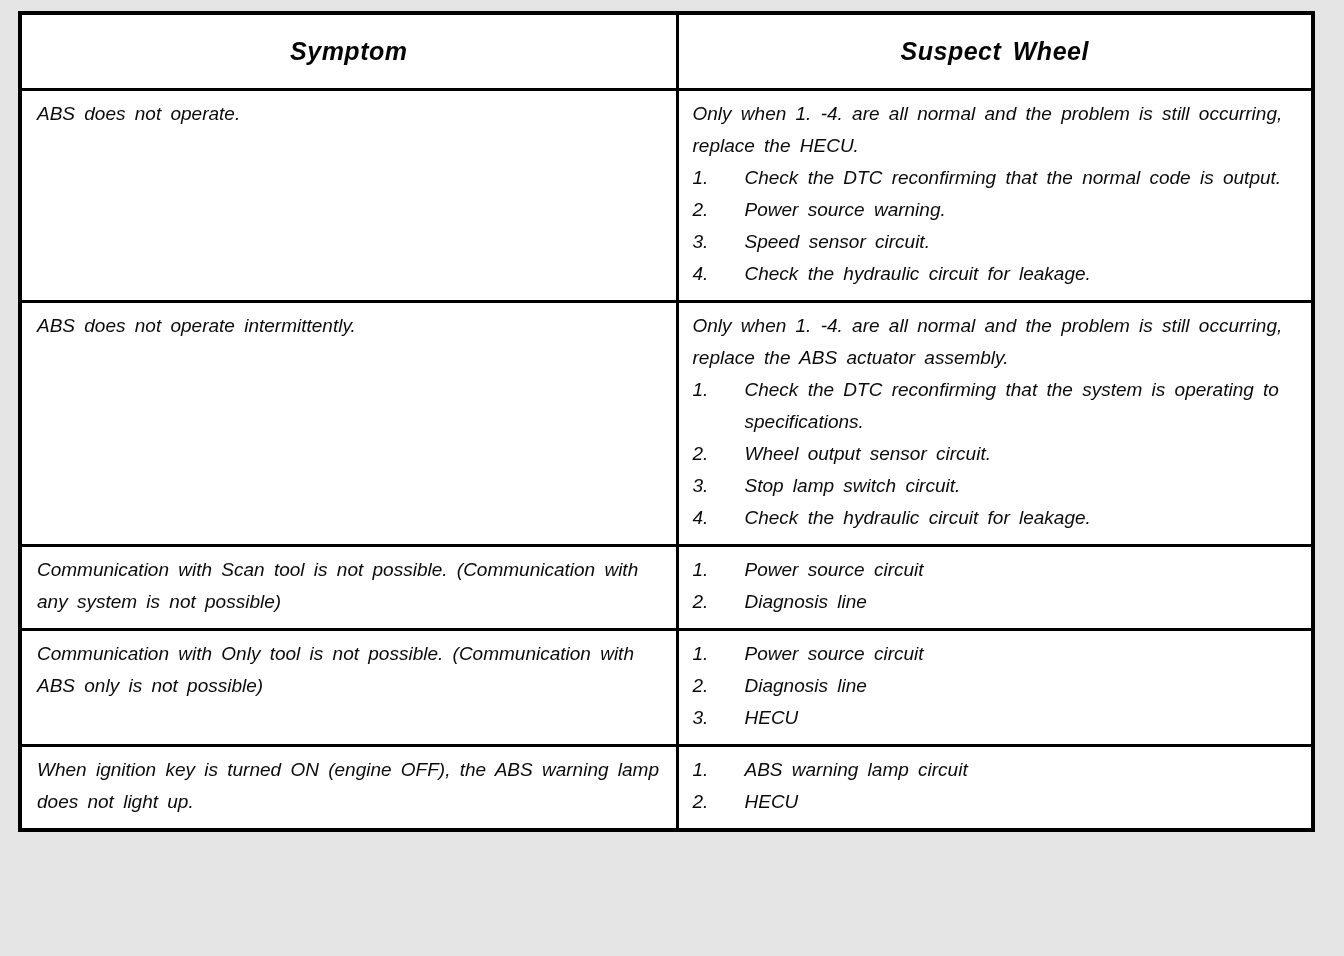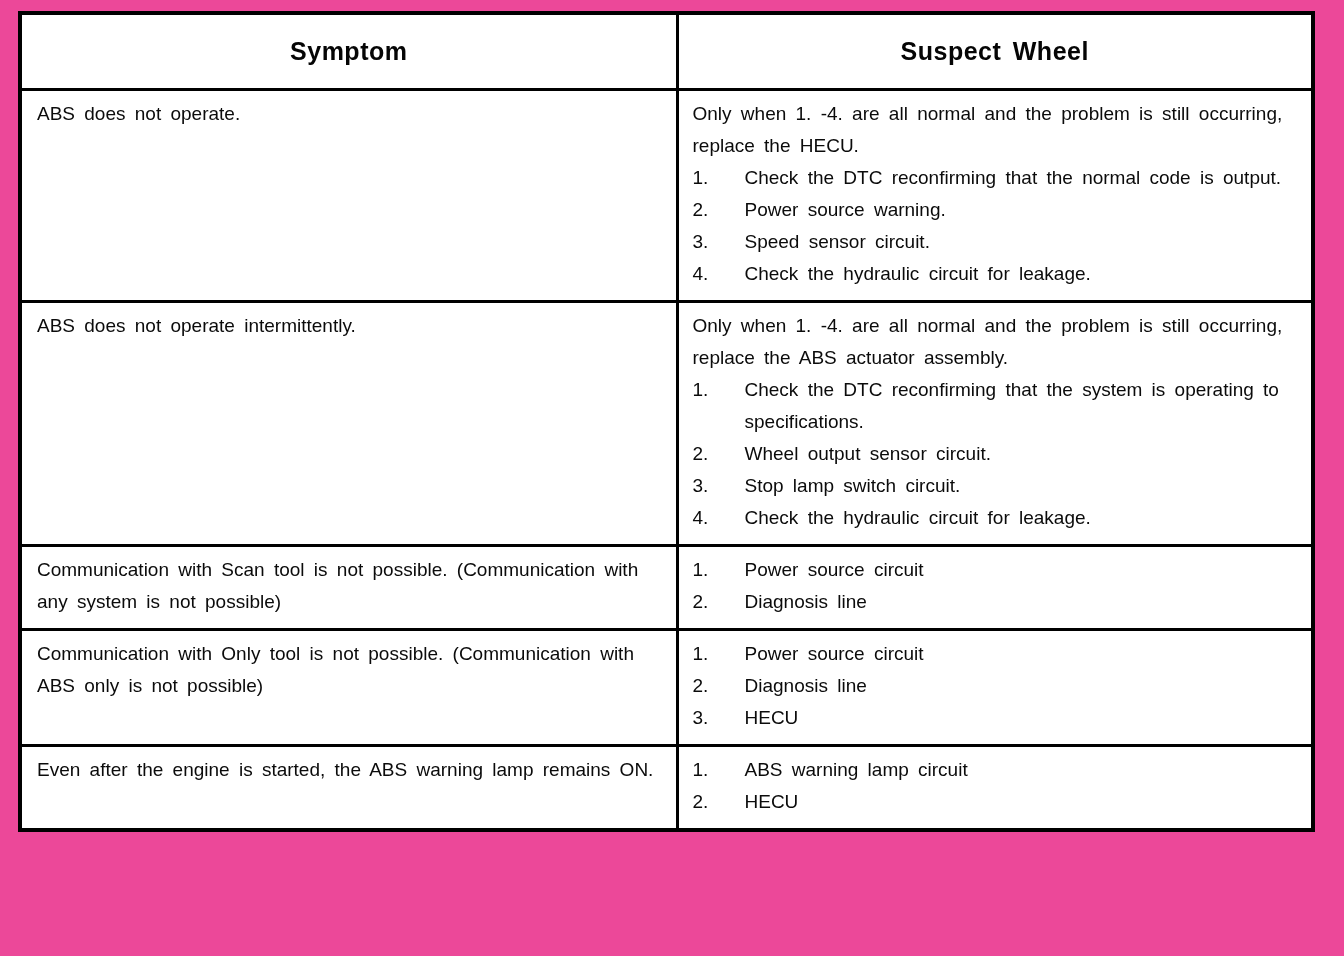--- a/index.html
+++ b/index.html
@@ -3,23 +3,24 @@
 <meta charset="utf-8">
 <style>
   * { margin: 0; padding: 0; box-sizing: border-box; }
   html, body {
     width: 1344px; height: 956px;
     background: #ffffff;
     font-family: "Liberation Sans", sans-serif;
   }
   .page {
     width: 1344px; height: 956px;
-    background: #ec4899;
+    background: #e5e5e5;
     padding: 11px 0 0 18px;
     color: #0b0b0b;
+    font-style: italic;
   }
   table.diag {
     border-collapse: collapse;
     table-layout: fixed;
     width: 1293px;
     border: 4px solid #000;
     background: #ffffff;
   }
   th, td {
     border: 3px solid #000;
@@ -150,21 +151,21 @@
               </div>
               <div class="suspect-item">
                 <span class="item-number">3.</span>
                 <span class="item-text">HECU</span>
               </div>
             </div>
           </td>
         </tr>
         <tr>
           <td class="symptom-cell">
-            <div>Even after the engine is started, the ABS warning lamp remains ON.</div>
+            <div>When ignition key is turned ON (engine OFF), the ABS warning lamp does not light up.</div>
           </td>
           <td class="suspect-cell">
             <div class="suspect-list">
               <div class="suspect-item">
                 <span class="item-number">1.</span>
                 <span class="item-text">ABS warning lamp circuit</span>
               </div>
               <div class="suspect-item">
                 <span class="item-number">2.</span>
                 <span class="item-text">HECU</span>

